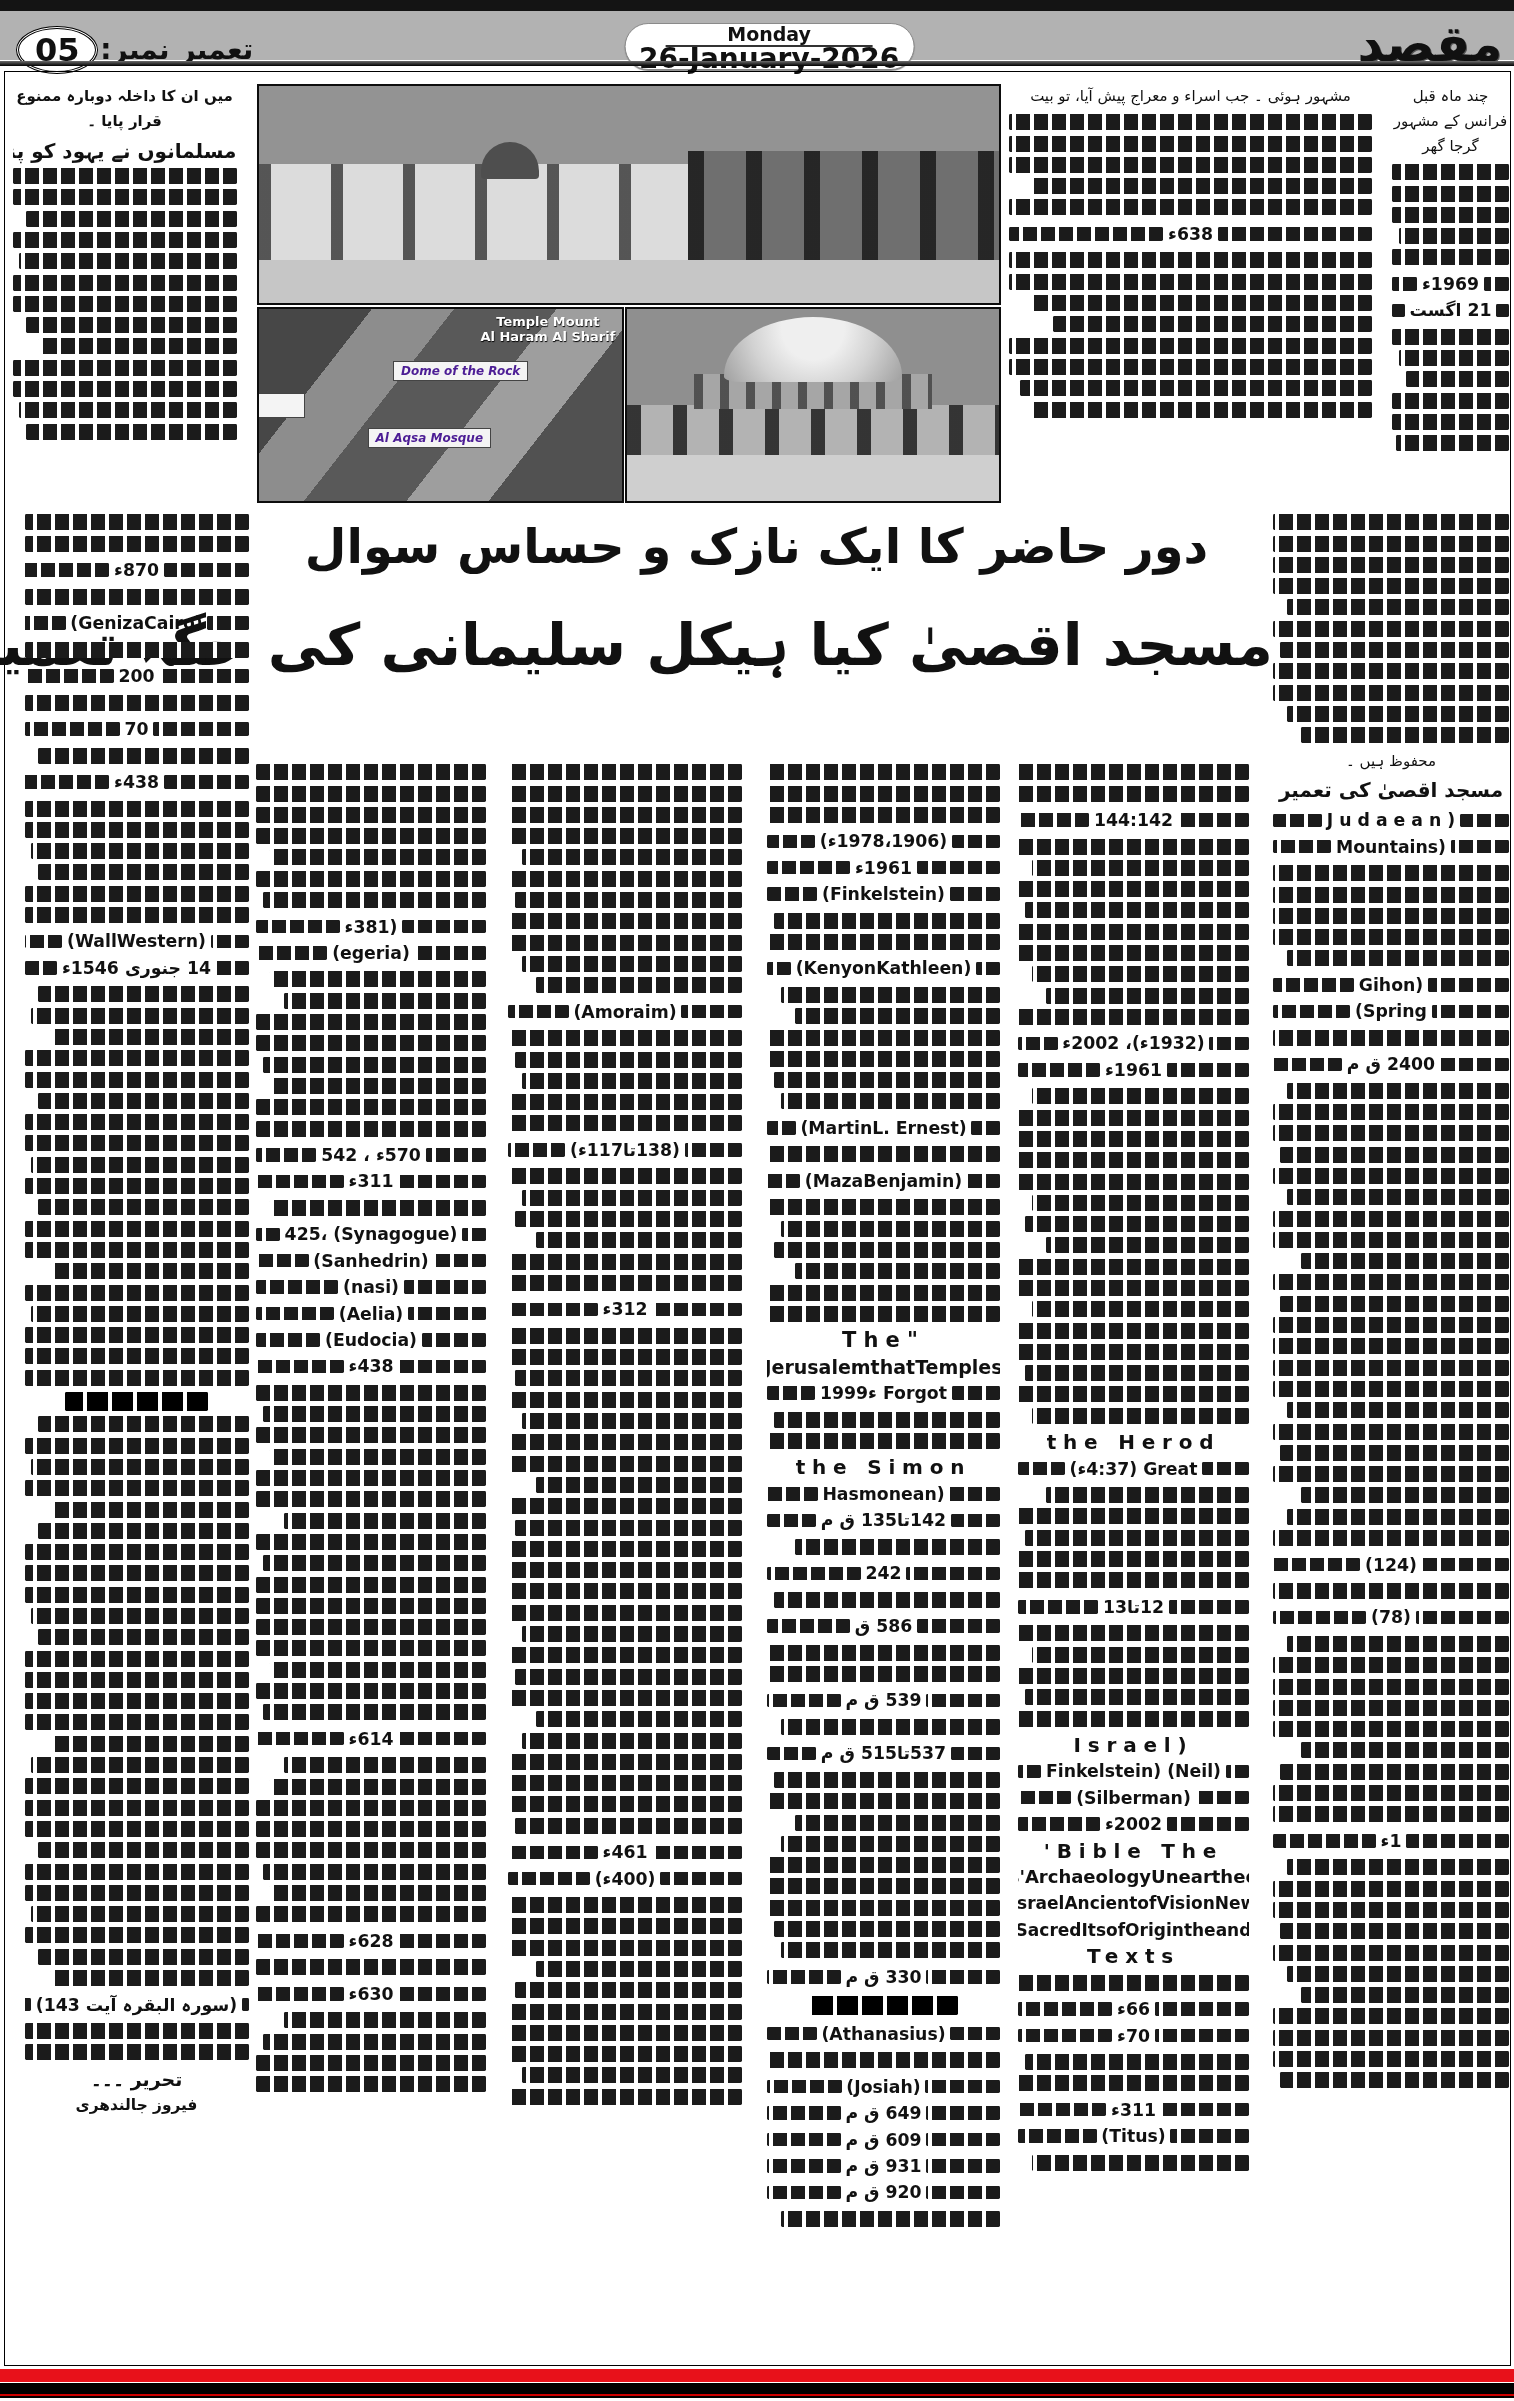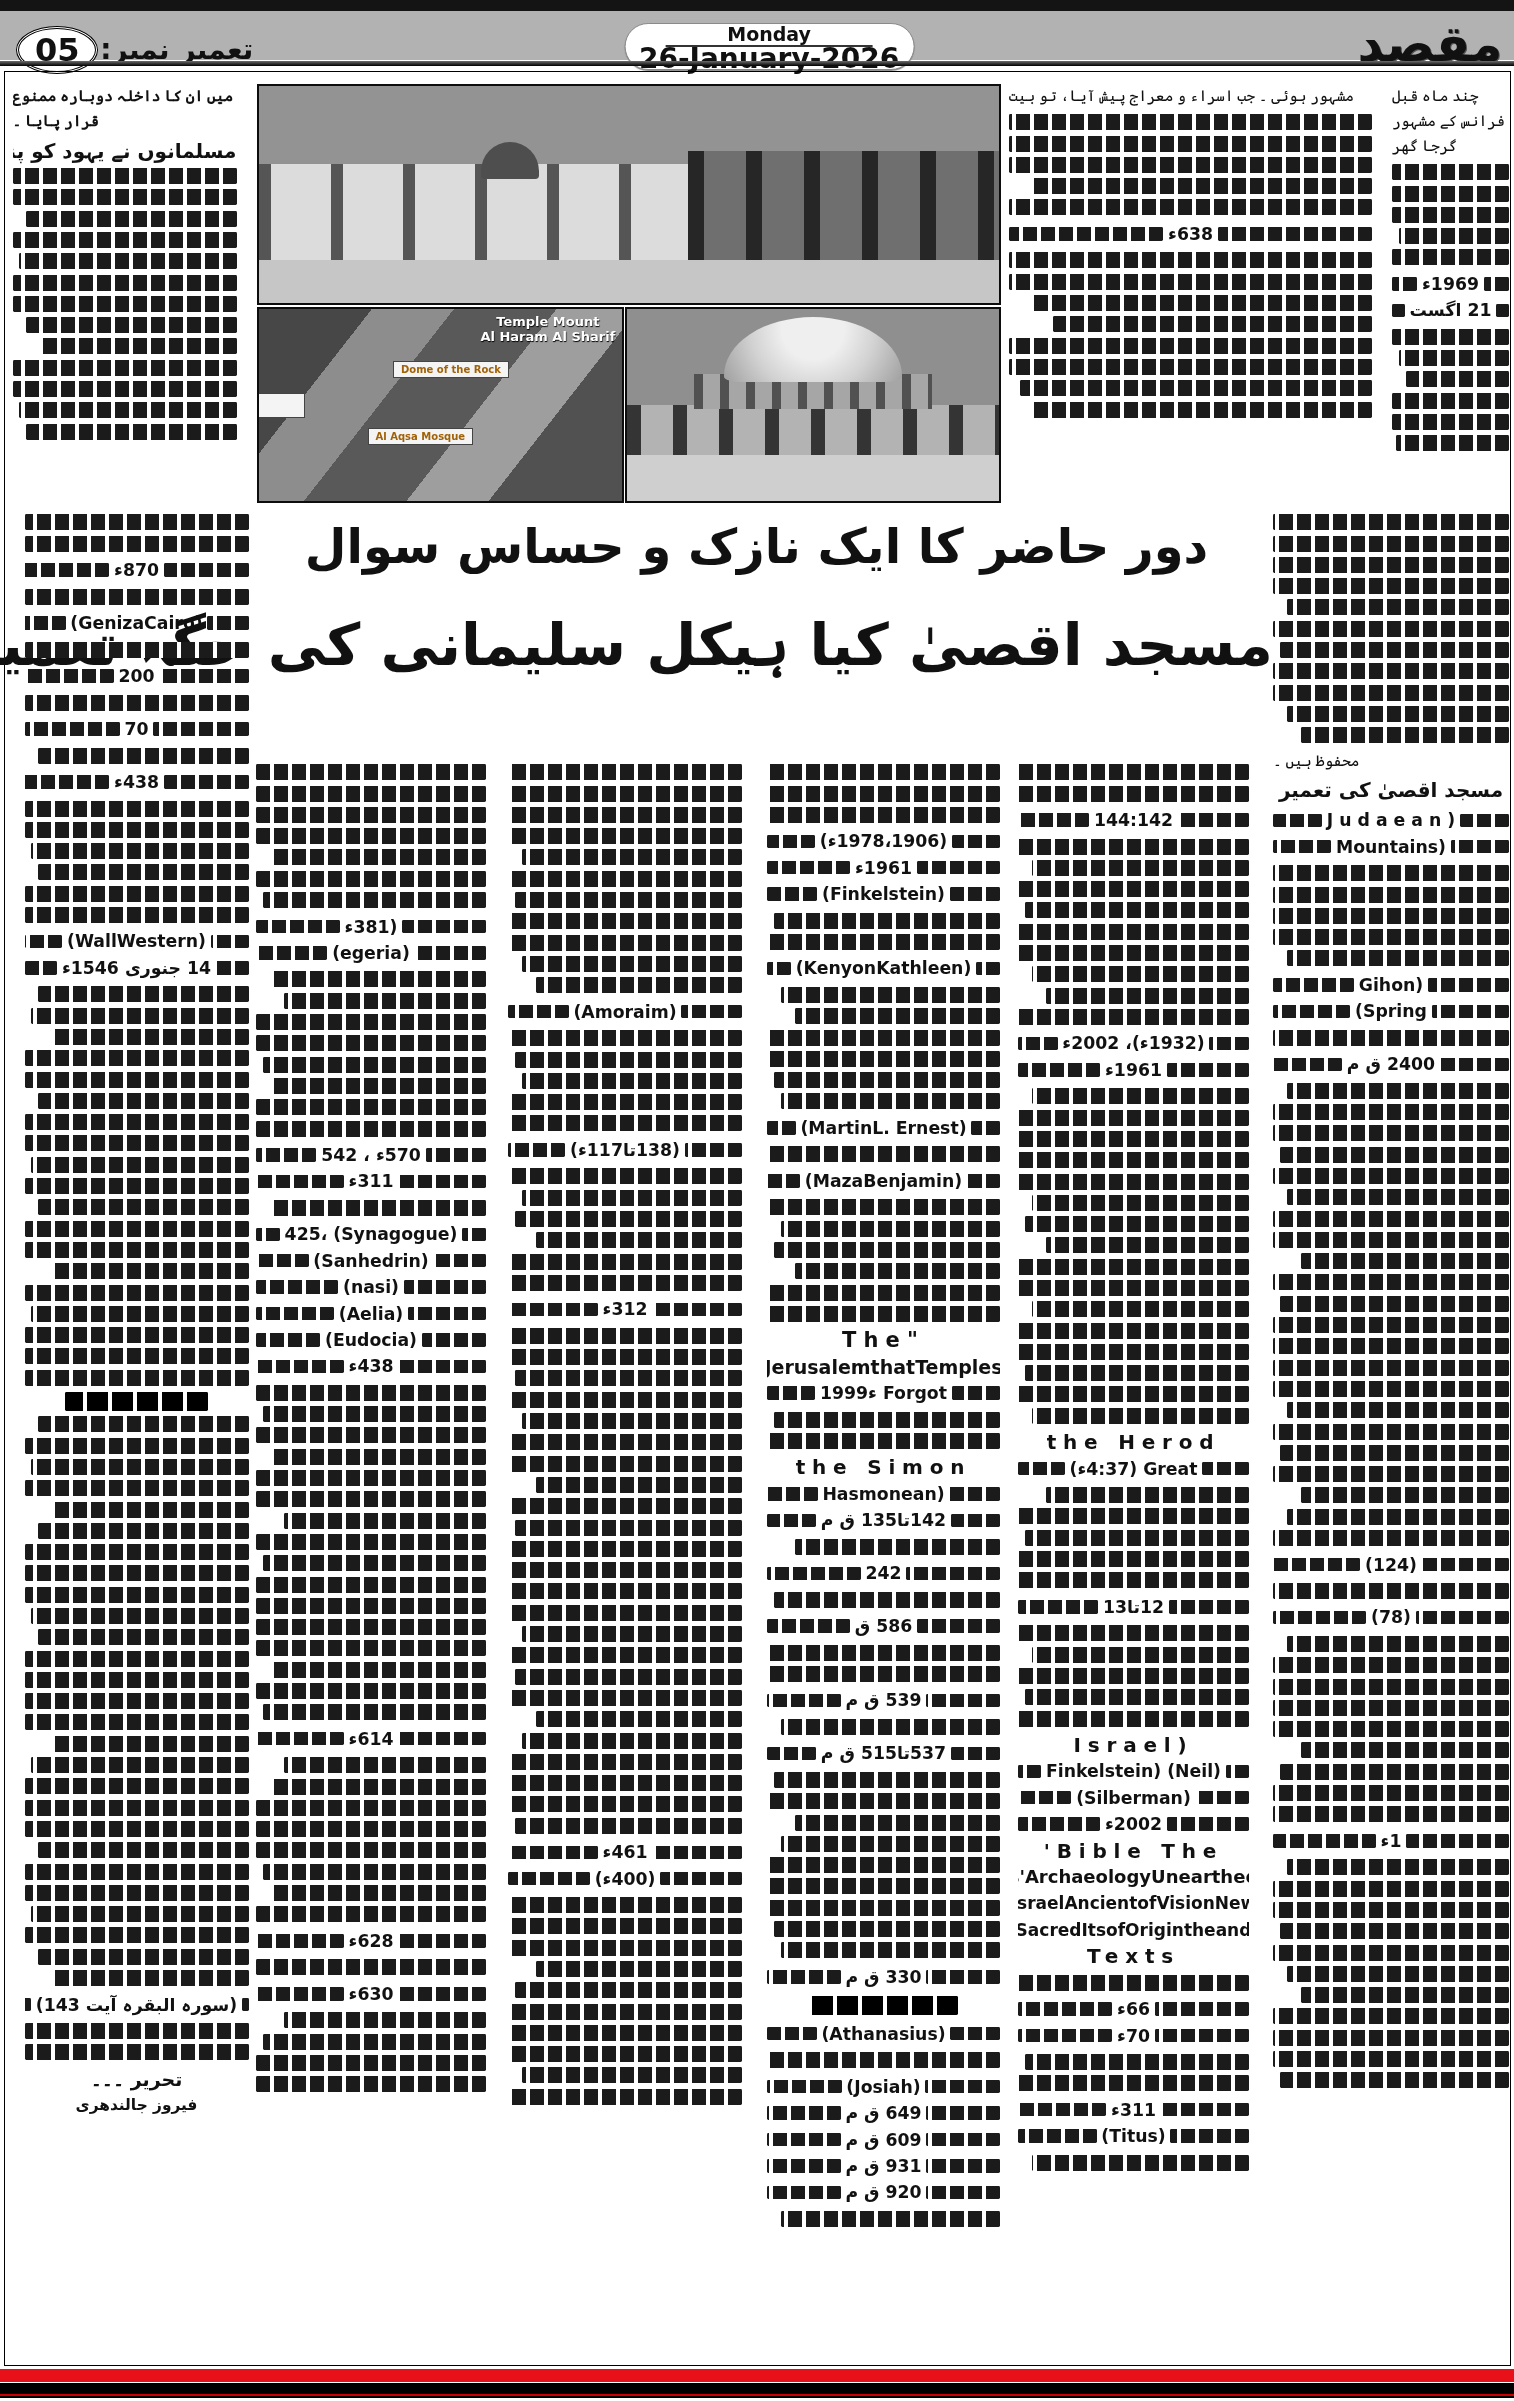--- a/index.html
+++ b/index.html
@@ -37,22 +37,22 @@
      background-image:repeating-linear-gradient(90deg,rgba(40,40,40,.75) 0 12.5px,transparent 12.5px 72px);}
   #photo-main .bldg-shade{position:absolute;right:0;top:30%;width:42%;height:52%;background:#6f6f6f;
      background-image:repeating-linear-gradient(90deg,rgba(20,20,20,.8) 0 16.3px,transparent 16.3px 58px);}
   #photo-main .dome{position:absolute;left:30%;top:26%;width:58px;height:37px;background:#4e4e4e;
      border-radius:29px 29px 3.8px 3.8px;}
   #photo-main .fg{position:absolute;left:0;bottom:0;width:100%;height:20%;background:#c6c6c6;}
   #photo-aerial{left:257px;top:307px;width:363px;height:192px;
      background:linear-gradient(128deg,#474747 0 22%,#8d8d8d 22% 38%,#595959 38% 58%,#9e9e9e 58% 74%,#515151 74% 100%);}
   .ph-label-dark{position:absolute;right:6.7px;top:4.8px;color:#fff;font-weight:bold;font-size:13px;
      text-align:center;line-height:15.4px;text-shadow:0.5px 0.5px 1px #000;}
-  .ph-box{position:absolute;background:#f4f4f4;color:#a16207;font-weight:bold;font-size:10px;
-     padding:1.9px 6.7px;border:1px solid #444;white-space:nowrap;}
+  .ph-box{position:absolute;background:#f4f4f4;color:#4c1d95;font-weight:bold;font-size:12px;
+     padding:1.9px 6.7px;border:1px solid #444;white-space:nowrap;font-style:italic;}
   .ph-box.b1{left:37%;top:27%;}
   .ph-box.b2{left:30%;top:62%;}
   .ph-box.b3{left:-2.9px;top:44%;width:34px;height:19px;}
   #photo-dome{left:625px;top:307px;width:372px;height:192px;background:#8f8f8f;}
   #photo-dome .plaza{position:absolute;left:0;bottom:0;width:100%;height:26%;background:#cfcfcf;}
   #photo-dome .wall{position:absolute;left:0;bottom:24%;width:100%;height:26%;background:#b3b3b3;
      background-image:repeating-linear-gradient(90deg,rgba(30,30,30,.85) 0 14.4px,transparent 14.4px 46px);}
   #photo-dome .drum{position:absolute;left:18%;bottom:48%;width:64%;height:18%;background:#a6a6a6;
      background-image:repeating-linear-gradient(90deg,rgba(60,60,60,.8) 0 8.6px,transparent 8.6px 26px);}
   #photo-dome .dome{position:absolute;left:26%;bottom:62%;width:48%;height:34%;background:
@@ -65,21 +65,21 @@
   
   .col{position:absolute;overflow:hidden;direction:rtl;}
   .ln{height:16px;margin:5.3px 0;border-radius:1.4px;
       background:repeating-linear-gradient(to left,#1b1b1b 0 14.4px,#fff 14.4px 18px);}
   .ln:nth-child(5n){width:94%;}
   .ln:nth-child(7n){width:97%;margin-left:auto;}
   .ln:nth-child(11n){width:88%;}
   .lnb{height:19px;margin:5.8px auto;width:64%;border-radius:1.4px;
       background:repeating-linear-gradient(to left,#000 0 21px,#fff 21px 25px);}
   .hd{font-weight:bold;font-size:20px;text-align:center;margin:4.8px 0;white-space:nowrap;}
-  .pt{font-size:15px;line-height:25px;text-align:left;font-family:Liberation Serif, serif;}
+  .pt{font-size:15px;line-height:25px;text-align:center;}
   .pt.b{font-weight:bold;}
   .tk{display:flex;align-items:center;gap:4.8px;height:26.4px;direction:rtl;}
   .tk .st{flex:1;height:13.4px;border-radius:1.4px;
       background:repeating-linear-gradient(to left,#1b1b1b 0 14.4px,#fff 14.4px 18px);}
   .tk .tx{font-weight:bold;font-size:17.3px;white-space:nowrap;}
   .tk.full{justify-content:center;}
   .tk.left{}
   .sp .tx{letter-spacing:0.34em;}
 </style>
 </head>

